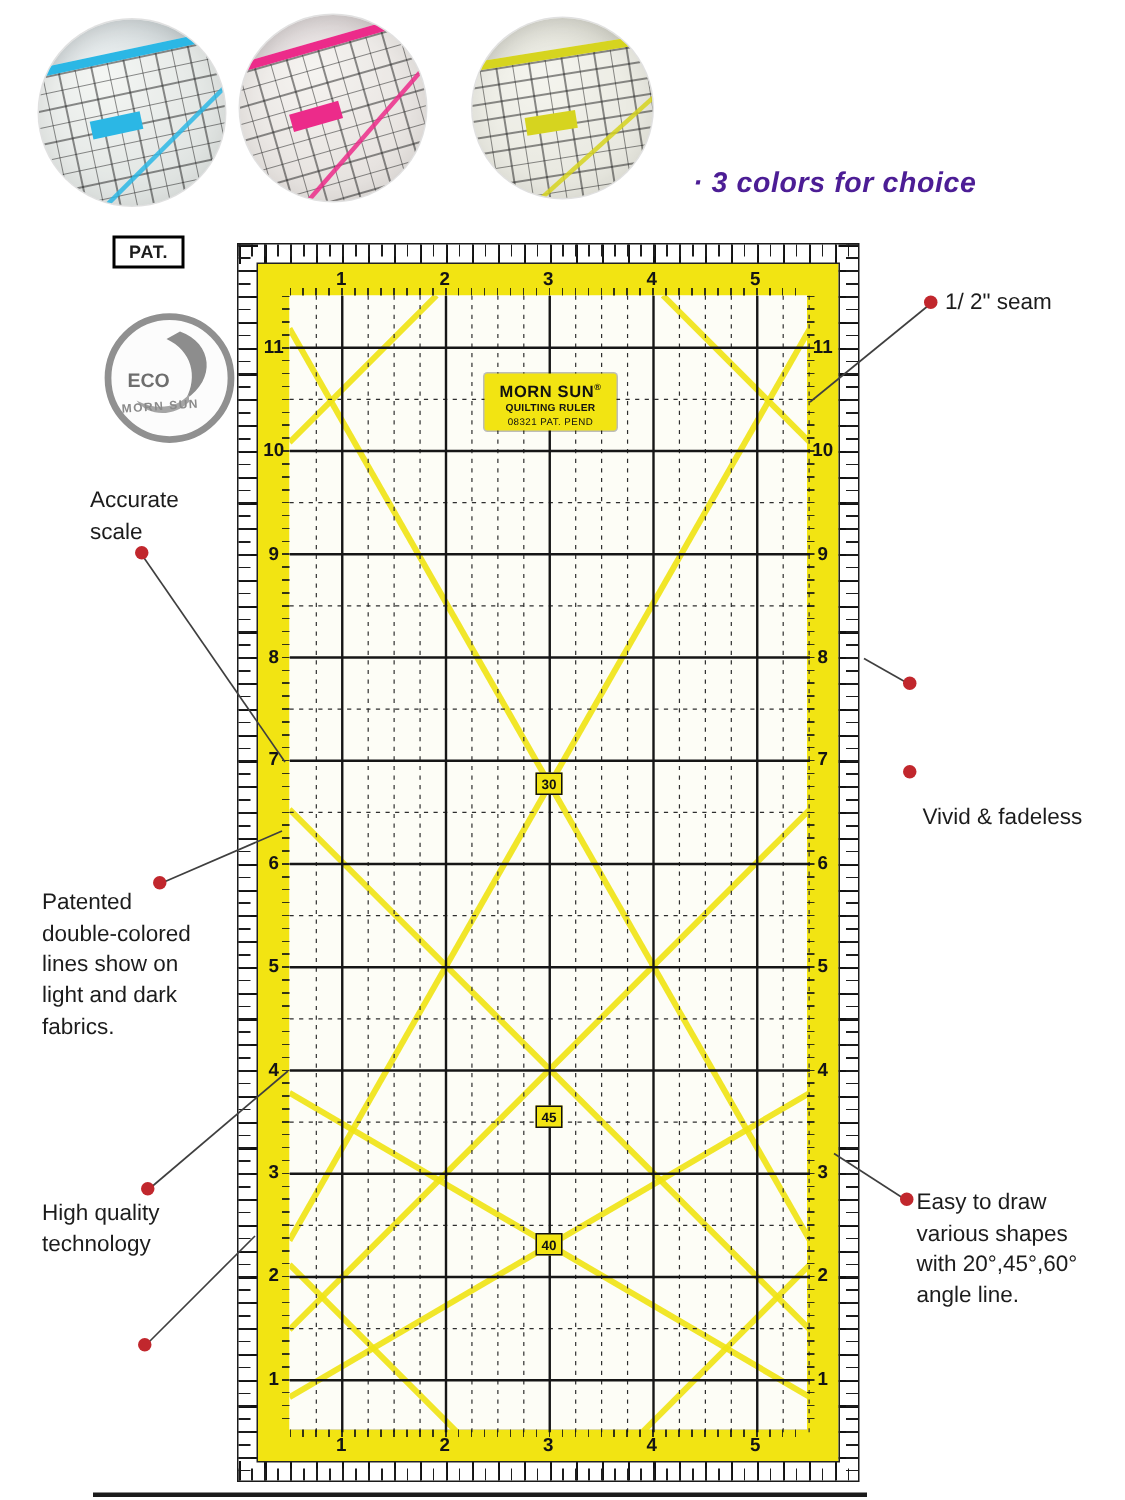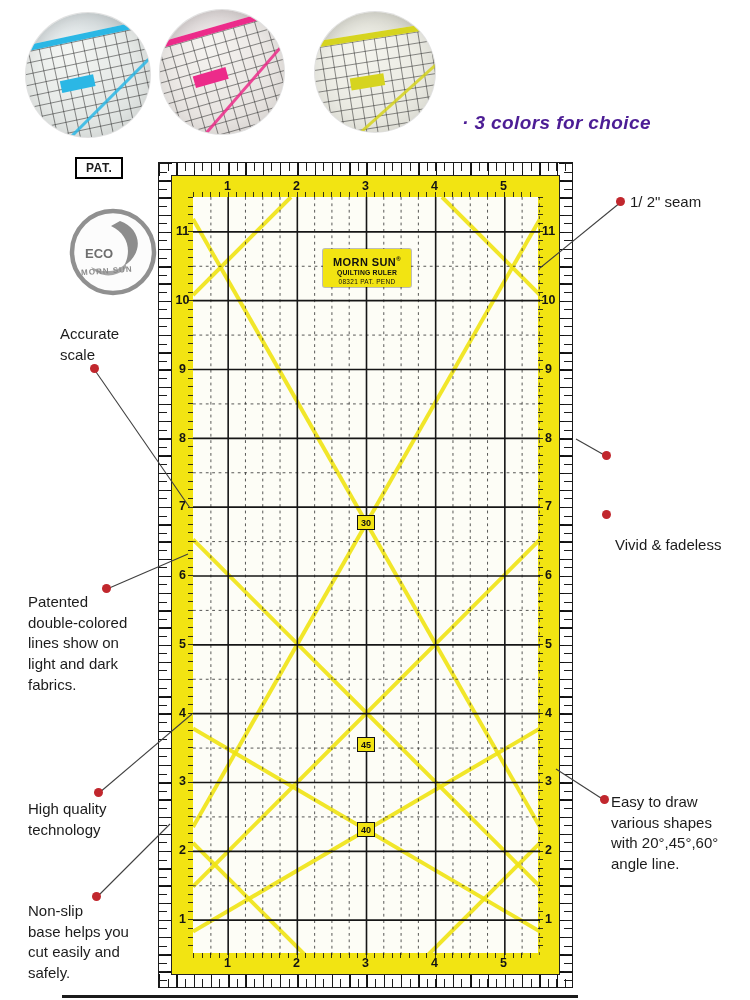--- a/index.html
+++ b/index.html
@@ -292,19 +292,15 @@
 double-colored
 lines show on
 light and dark
 fabrics.</div>
   <div class="anno anno-quality">High quality
 technology</div>
   <div class="anno anno-easy">Easy to draw
 various shapes
 with 20°,45°,60°
 angle line.</div>
-  <div class="anno anno-nonslip">Non-slip
-base helps you
-cut easily and
-safely.</div>
 
   <div class="bottom-edge"></div>
 </div>
 
 </body></html>

